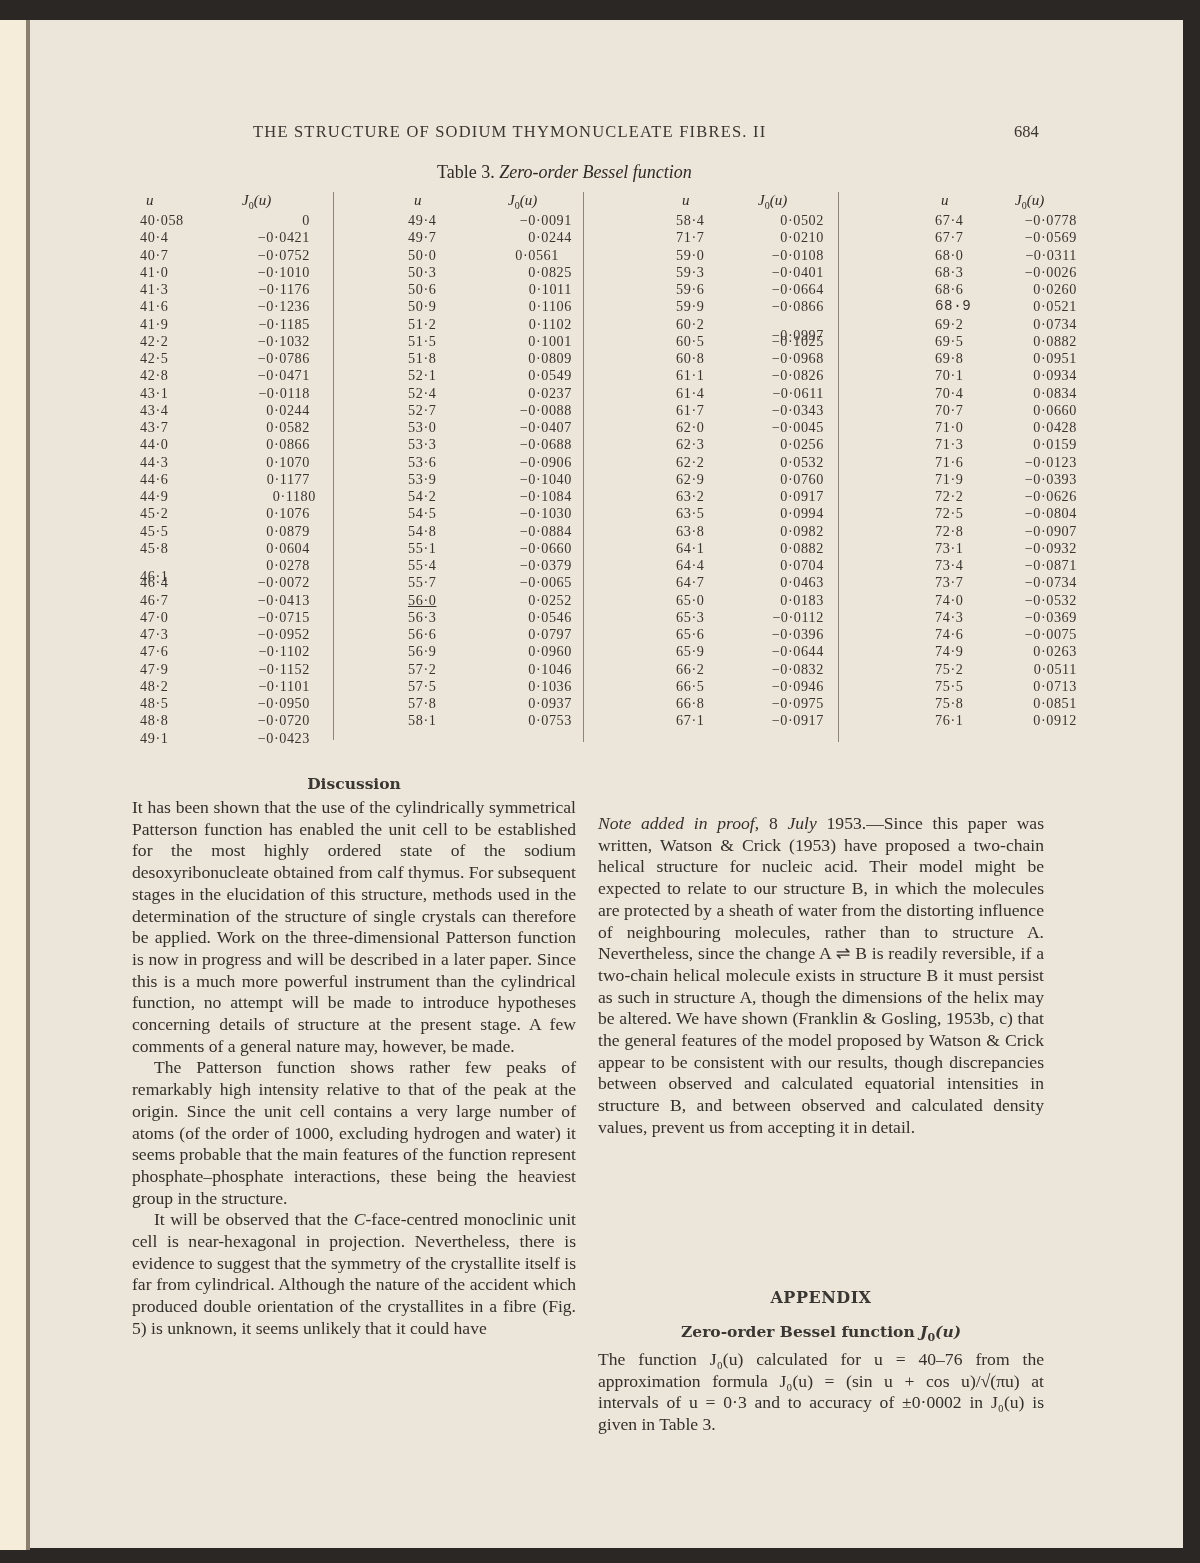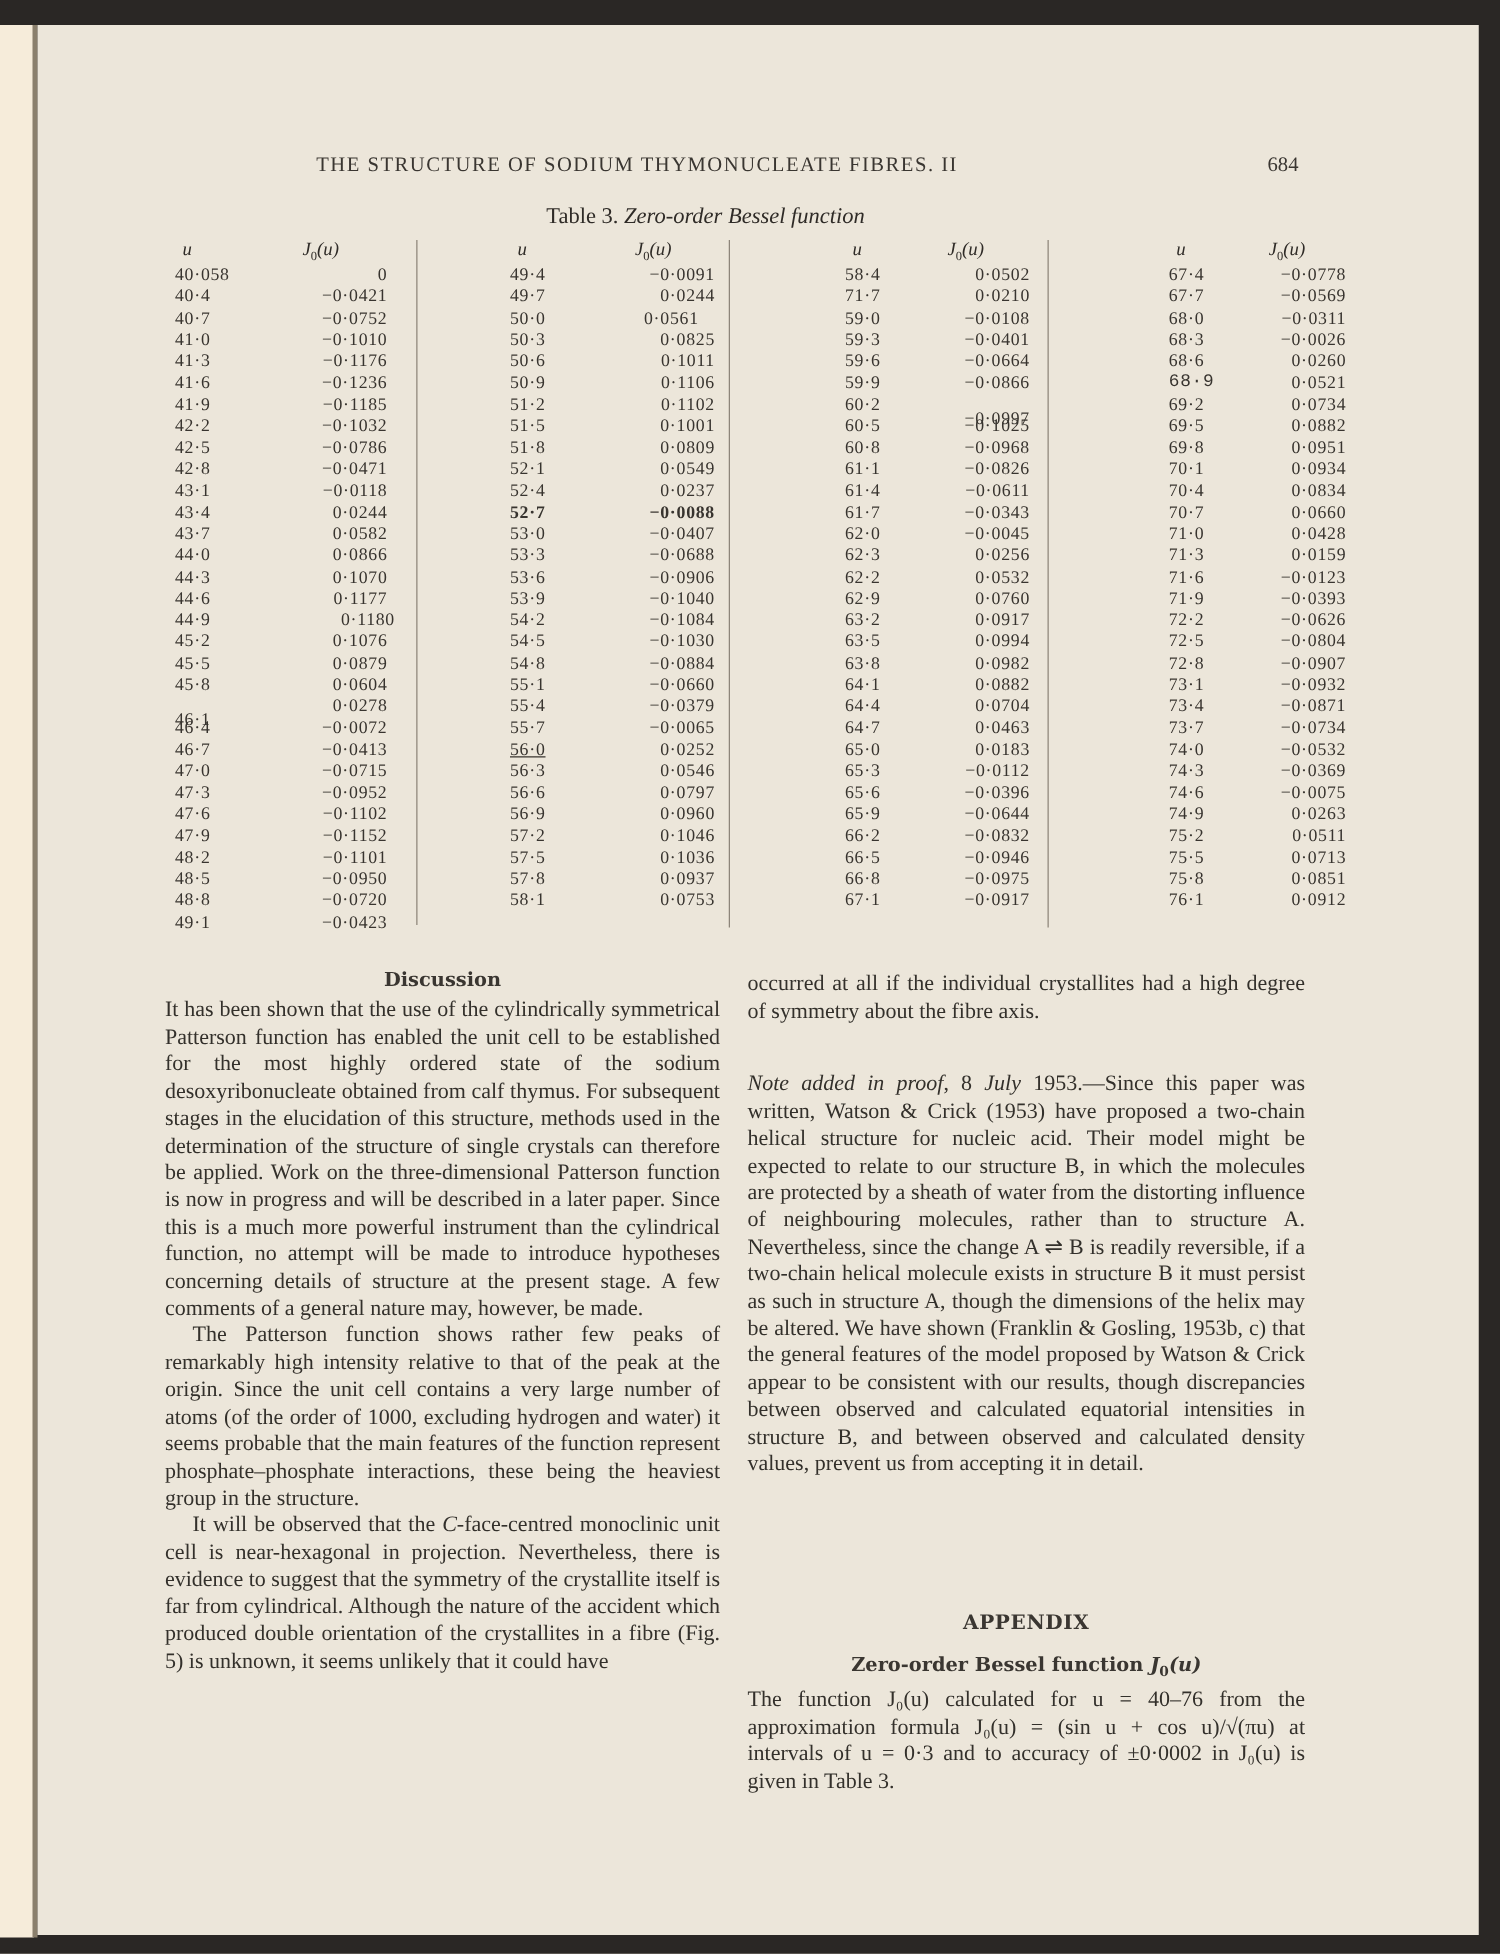--- a/index.html
+++ b/index.html
@@ -233,21 +233,21 @@
           <span class="cell-j" style="right: 38px;">0·0809</span>
         </div>
         <div class="row" style="top: 177.25px; left: 0px; width: 220px;">
           <span class="cell-u" style="left: 18px;">52·1</span>
           <span class="cell-j" style="right: 38px;">0·0549</span>
         </div>
         <div class="row" style="top: 194.5px; left: 0px; width: 220px;">
           <span class="cell-u" style="left: 18px;">52·4</span>
           <span class="cell-j" style="right: 38px;">0·0237</span>
         </div>
-        <div class="row" style="top: 211.75px; left: 0px; width: 220px; font-weight: bold;">
+        <div class="row" style="top: 211.75px; left: 0px; width: 220px;">
           <span class="cell-u" style="left: 18px;">52·7</span>
           <span class="cell-j" style="right: 38px;">−0·0088</span>
         </div>
         <div class="row" style="top: 229px; left: 0px; width: 220px;">
           <span class="cell-u" style="left: 18px;">53·0</span>
           <span class="cell-j" style="right: 38px;">−0·0407</span>
         </div>
         <div class="row" style="top: 246.25px; left: 0px; width: 220px;">
           <span class="cell-u" style="left: 18px;">53·3</span>
           <span class="cell-j" style="right: 38px;">−0·0688</span>
@@ -572,21 +572,20 @@
 
   <div class="heading" style="top:754px; left:102px; width:444px;">Discussion</div>
 
   <div class="text-block" style="top:777px; left:102px; width:444px;">
     <p>It has been shown that the use of the cylindrically symmetrical Patterson function has enabled the unit cell to be established for the most highly ordered state of the sodium desoxyribonucleate obtained from calf thymus. For subsequent stages in the elucidation of this structure, methods used in the determination of the structure of single crystals can therefore be applied. Work on the three-dimensional Patterson function is now in progress and will be described in a later paper. Since this is a much more powerful instrument than the cylindrical function, no attempt will be made to introduce hypotheses concerning details of structure at the present stage. A few comments of a general nature may, however, be made.</p>
     <p class="indent">The Patterson function shows rather few peaks of remarkably high intensity relative to that of the peak at the origin. Since the unit cell contains a very large number of atoms (of the order of 1000, excluding hydrogen and water) it seems probable that the main features of the function represent phosphate–phosphate interactions, these being the heaviest group in the structure.</p>
     <p class="indent"><span>It will be observed that the </span><i>C</i><span>-face-centred monoclinic unit cell is near-hexagonal in projection. Nevertheless, there is evidence to suggest that the symmetry of the crystallite itself is far from cylindrical. Although the nature of the accident which produced double orientation of the crystallites in a fibre (Fig. 5) is unknown, it seems unlikely that it could have</span></p>
   </div>
 
   <div class="text-block" style="top:756px; left:568px; width:446px;">
-    <p>occurred at all if the individual crystallites had a high degree of symmetry about the fibre axis.</p>
     <p style="margin-top:37px;"><i>Note added in proof</i><span>, 8 </span><i>July</i><span> 1953.</span><span>—Since this paper was written, Watson &amp; Crick (1953) have proposed a two-chain helical structure for nucleic acid. Their model might be expected to relate to our structure B, in which the molecules are protected by a sheath of water from the distorting influence of neighbouring molecules, rather than to structure A. Nevertheless, since the change A ⇌ B is readily reversible, if a two-chain helical molecule exists in structure B it must persist as such in structure A, though the dimensions of the helix may be altered. We have shown (Franklin &amp; Gosling, 1953b, c) that the general features of the model proposed by Watson &amp; Crick appear to be consistent with our results, though discrepancies between observed and calculated equatorial intensities in structure B, and between observed and calculated density values, prevent us from accepting it in detail.</span></p>
   </div>
 
   <div class="heading" style="top:1268px; left:568px; width:446px; font-size:16px; letter-spacing:0.5px;">APPENDIX</div>
   <div class="heading" style="top:1302px; left:568px; width:446px;">
     <span>Zero-order Bessel function</span>
     <i>J</i><sub class="s">0</sub><i>(u)</i>
   </div>
   <div class="text-block" style="top:1329px; left:568px; width:446px;">
     <p>The function J₀(u) calculated for u = 40–76 from the approximation formula J₀(u) = (sin u + cos u)/√(πu) at intervals of u = 0·3 and to accuracy of ±0·0002 in J₀(u) is given in Table 3.</p>

